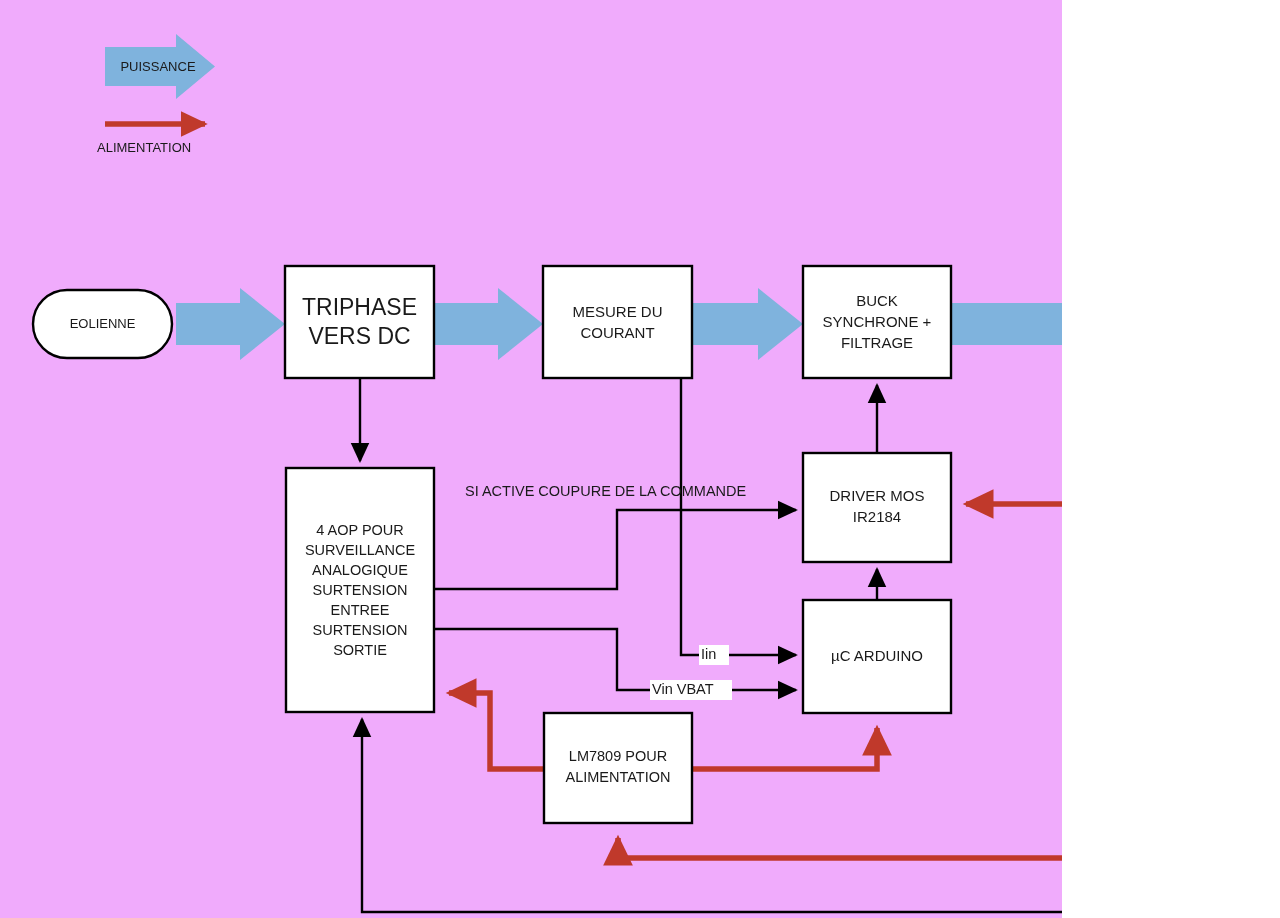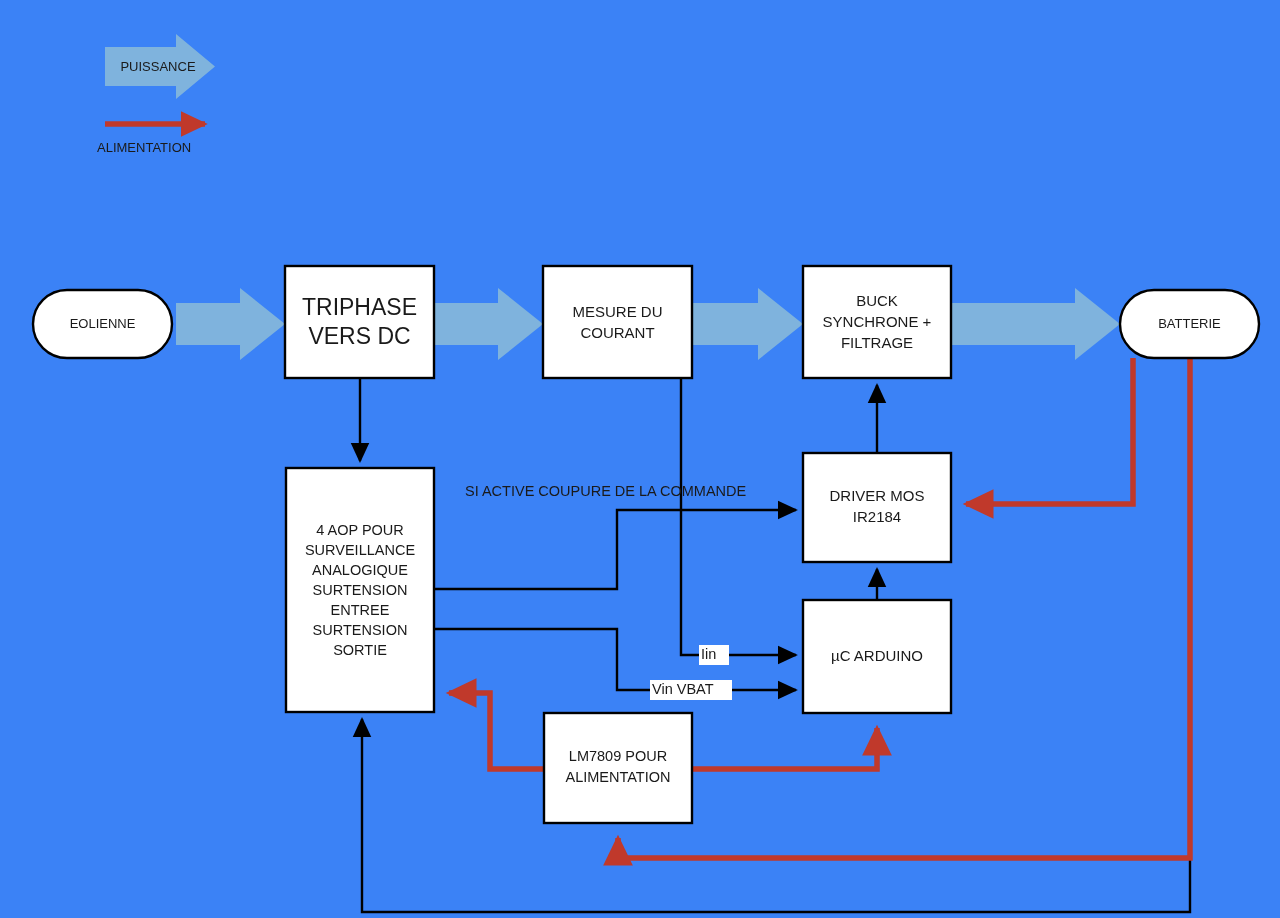--- a/index.html
+++ b/index.html
@@ -5,23 +5,23 @@
   html, body {
     margin: 0;
     padding: 0;
     background: #ffffff;
   }
   body {
     font-family: "Liberation Sans", sans-serif;
   }
   #canvas {
     position: relative;
-    width: 1280px;
+    width: 1062px;
     height: 918px;
-    background: #3b82f6;
+    background: #f0abfc;
     overflow: hidden;
   }
   #diagram-svg {
     position: absolute;
     left: 0;
     top: 0;
     width: 1280px;
     height: 918px;
   }
   .blk-text {

